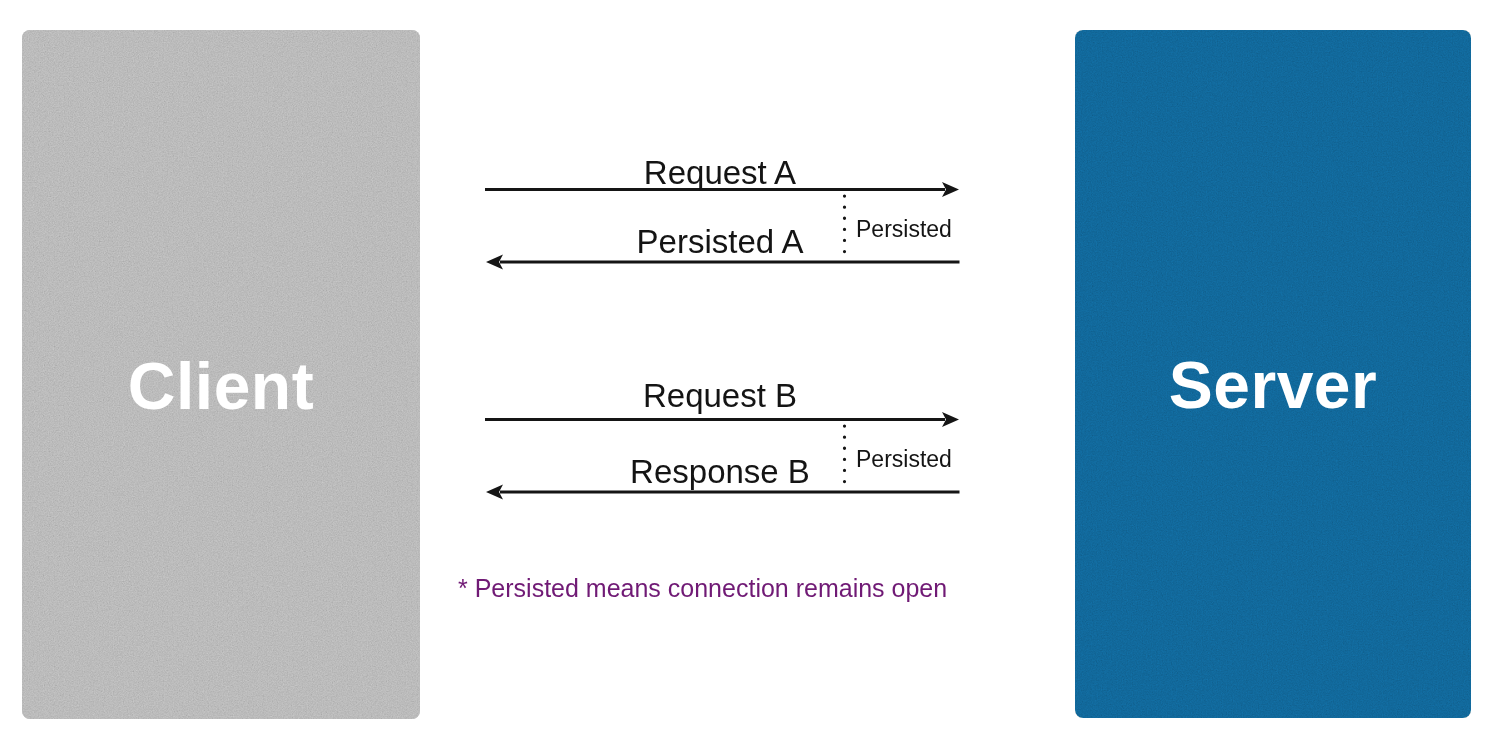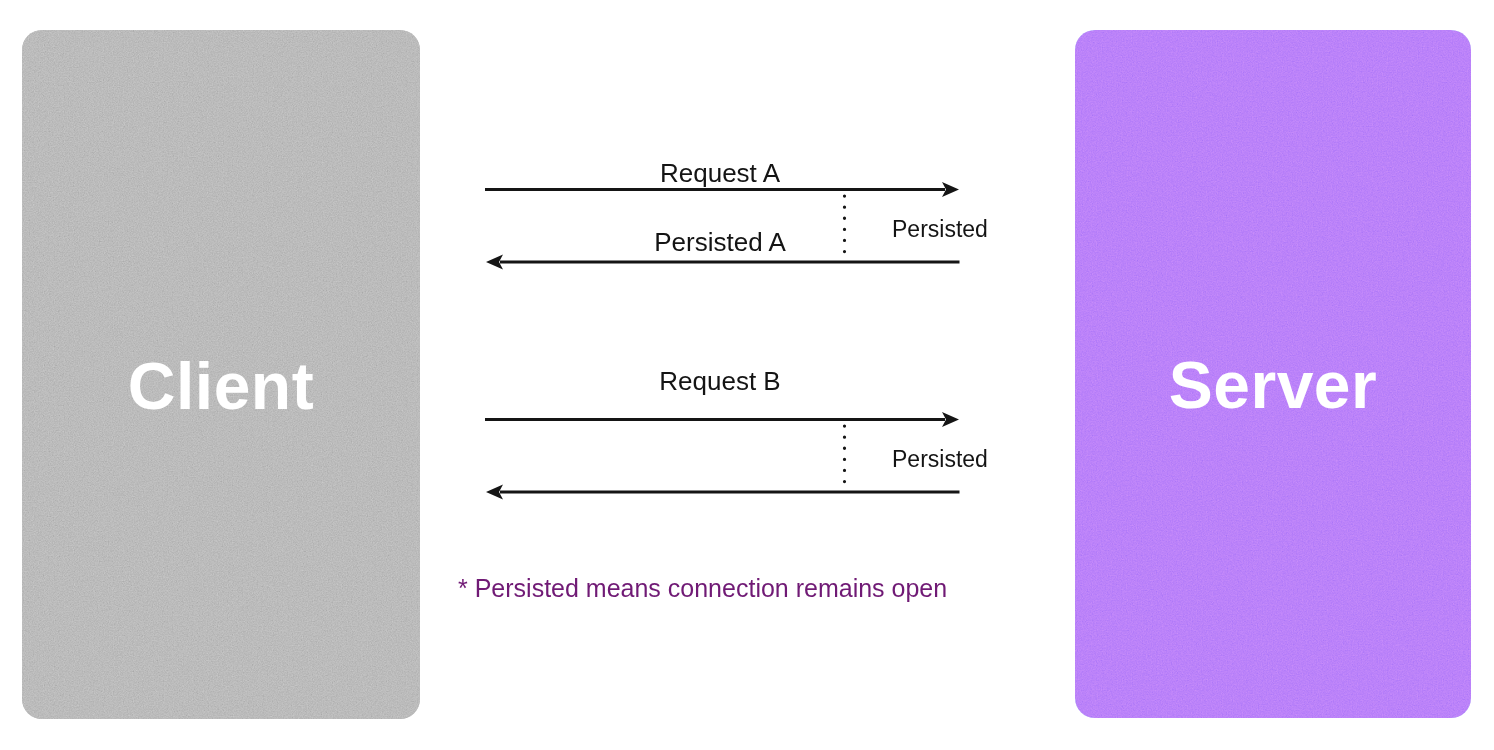--- a/index.html
+++ b/index.html
@@ -6,55 +6,55 @@
   .canvas{
     position:relative;
     width:1494px;height:750px;
     background:#ffffff;
     font-family:"Liberation Sans", sans-serif;
     overflow:hidden;
   }
   
   .node{
     position:absolute;
-    border-radius:20px;
+    border-radius:8px;
     overflow:hidden;
   }
   .node.client{left:22px;top:30px;width:398px;height:689px;background:#8b8b8b;}
-  .node.server{left:1075px;top:30px;width:396px;height:688px;background:#8b5cf6;}
+  .node.server{left:1075px;top:30px;width:396px;height:688px;background:#0c4a6e;}
   .grain{
     position:absolute;inset:0;width:100%;height:100%;
     mix-blend-mode:overlay;opacity:.55;pointer-events:none;
   }
   .node-label{
     position:absolute;inset:0;
     display:flex;align-items:center;justify-content:center;
     transform:translateY(11px);
     color:#ffffff;
     font-size:66px;font-weight:bold;letter-spacing:.5px;
   }
   
   .wires{position:absolute;left:0;top:0;width:1494px;height:750px;pointer-events:none;}
   .wires line, .wires path.dots{stroke:#151515;}
   .wires path.head{fill:#151515;stroke:none;}
   
   .msg{
     position:absolute;left:480px;width:480px;
     text-align:center;
-    font-size:26px;line-height:30px;font-weight:500;
+    font-size:33px;line-height:30px;font-weight:500;
     color:#141414;white-space:nowrap;
   }
   .msg.req-a{top:158px;}
   .msg.resp-a{top:227px;}
-  .msg.req-b{top:366px;}
+  .msg.req-b{top:381px;}
   .msg.resp-b{top:457px;}
   .persisted{
     position:absolute;left:856px;
     font-size:23px;line-height:28px;font-weight:500;
-    color:#141414;white-space:nowrap;margin-left:36px;
+    color:#141414;white-space:nowrap;
   }
   .persisted.a{top:215px;}
   .persisted.b{top:445px;}
   .footnote{
     position:absolute;left:458px;top:573px;
     font-size:25px;line-height:30px;font-weight:500;
     color:#701a75;white-space:nowrap;
   }
 </style>
 </head>
@@ -103,19 +103,20 @@
     <path class="dots" d="M844.5 426 V491" fill="none" stroke-width="3.2" stroke-linecap="round" stroke-dasharray="0.1 11"></path>
     <g>
       <line x1="959.5" y1="492" x2="500" y2="492" stroke-width="3"></line>
       <path class="head" d="M486 492 L503 484.5 L499 492 L503 499.5 Z"></path>
     </g>
   </svg>
 
   <div class="msg req-a">Request A</div>
   <div class="msg resp-a">Persisted A</div>
   <div class="msg req-b">Request B</div>
+  <div class="msg resp-b">Response B</div>
 
   <div class="persisted a">Persisted</div>
   <div class="persisted b">Persisted</div>
 
   <div class="footnote">* Persisted means connection remains open</div>
 
 </div>
 
 </body></html>

